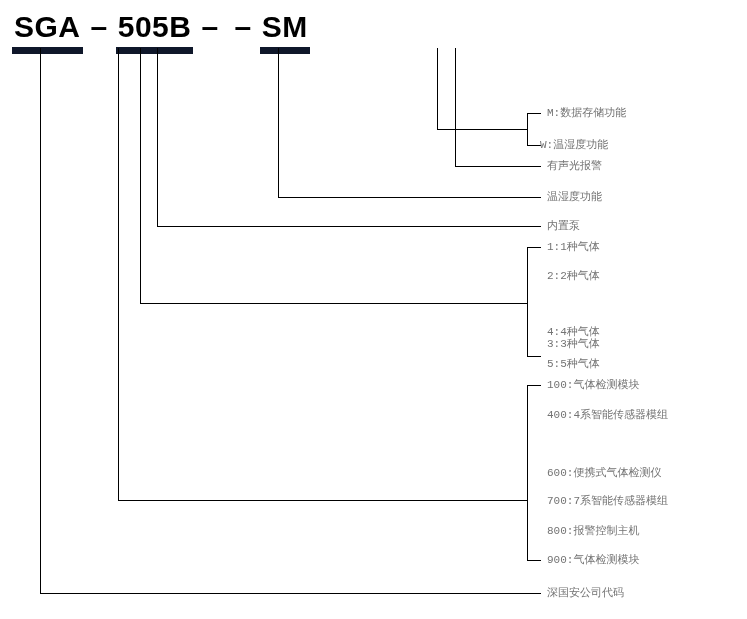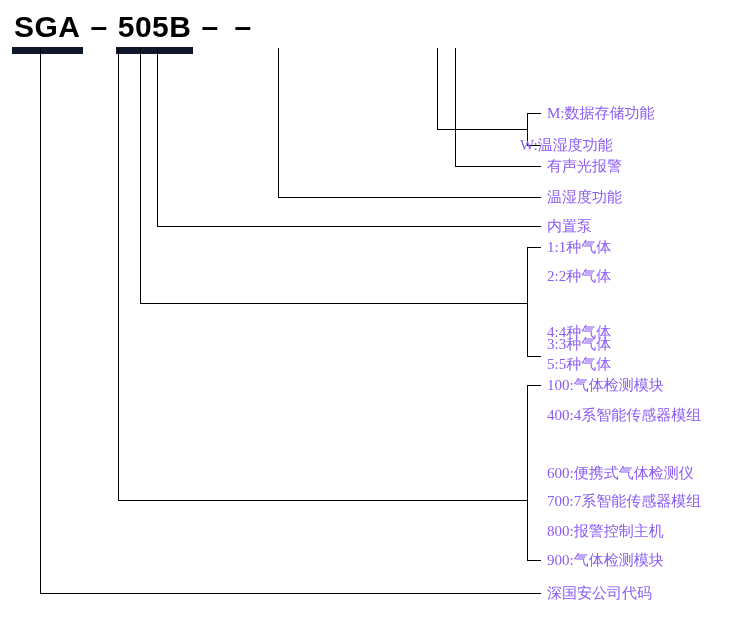--- a/index.html
+++ b/index.html
@@ -45,38 +45,39 @@
     border-left: 1.4px solid #000;
   }
   .h {
     position: absolute;
     height: 0;
     border-top: 1.4px solid #000;
   }
   
   .lbl {
     position: absolute;
-    font-family: Liberation Serif, serif;
-    font-size: 15px;
+    font-family: Liberation Mono, monospace;
+    font-size: 11px;
     line-height: 16px;
-    color: #8b5cf6;
+    color: #737373;
     white-space: nowrap;
   }
 </style>
 </head>
 <body>
 
 <div id="stage">
 
   <div class="code-row">
     <span class="code-seg">SGA</span>
     <span class="code-dash">–</span>
     <span class="code-seg">505B</span>
     <span class="code-dash">–</span>
     <span class="code-dash">–</span>
+    <span class="code-seg">SM</span>
   </div>
 
   <div class="v" style="left:437px; top:48px; height:81px;"></div>
   <div class="h" style="left:437px; top:129px; width:90px;"></div>
 
   <div class="v" style="left:527px; top:113px; height:32px;"></div>
   <div class="h" style="left:527px; top:113px; width:14px;"></div>
   <div class="h" style="left:527px; top:145px; width:14px;"></div>
 
   <div class="v" style="left:455px; top:48px; height:118px;"></div>
@@ -97,21 +98,21 @@
   <div class="v" style="left:118px; top:48px; height:452px;"></div>
   <div class="h" style="left:118px; top:500px; width:409px;"></div>
   <div class="v" style="left:527px; top:385px; height:175px;"></div>
   <div class="h" style="left:527px; top:385px; width:14px;"></div>
   <div class="h" style="left:527px; top:560px; width:14px;"></div>
 
   <div class="v" style="left:40px; top:48px; height:545px;"></div>
   <div class="h" style="left:40px; top:593px; width:501px;"></div>
 
   <div class="lbl" style="left:547px; top:105px;">M:数据存储功能</div>
-  <div class="lbl" style="left:520px; top:137px;text-align:center;">W:温湿度功能</div>
+  <div class="lbl" style="left:540px; top:137px;text-align:center;">W:温湿度功能</div>
 
   <div class="lbl" style="left:547px; top:158px;">有声光报警</div>
 
   <div class="lbl" style="left:547px; top:189px;">温湿度功能</div>
 
   <div class="lbl" style="left:547px; top:218px;">内置泵</div>
 
   <div class="lbl" style="left:547px; top:239px;">1:1种气体</div>
   <div class="lbl" style="left:547px; top:268px;">2:2种气体</div>
   <div class="lbl" style="left:547px; top:296px;margin-top:40px;">3:3种气体</div>

